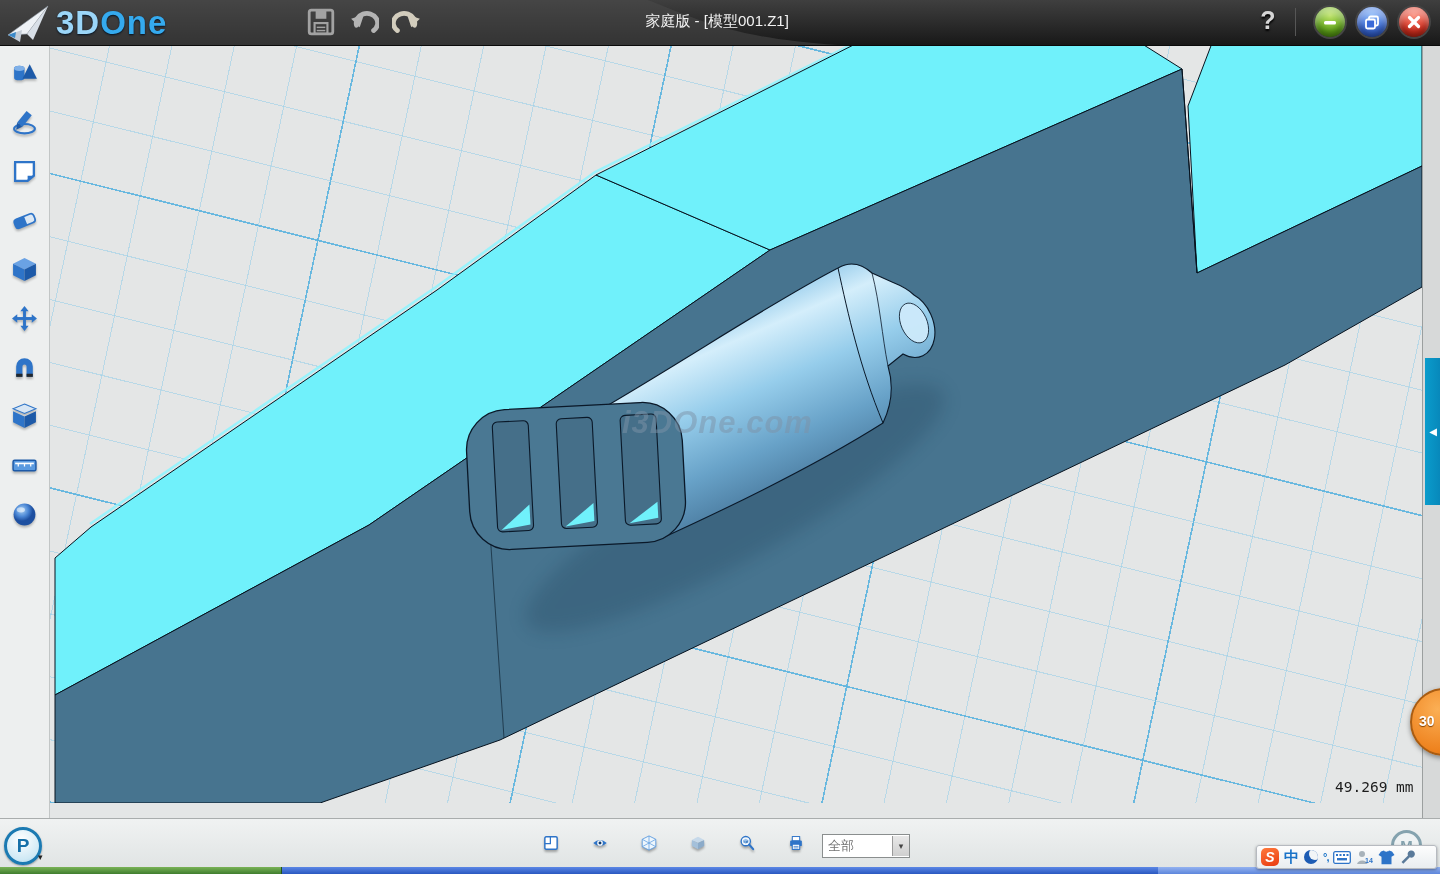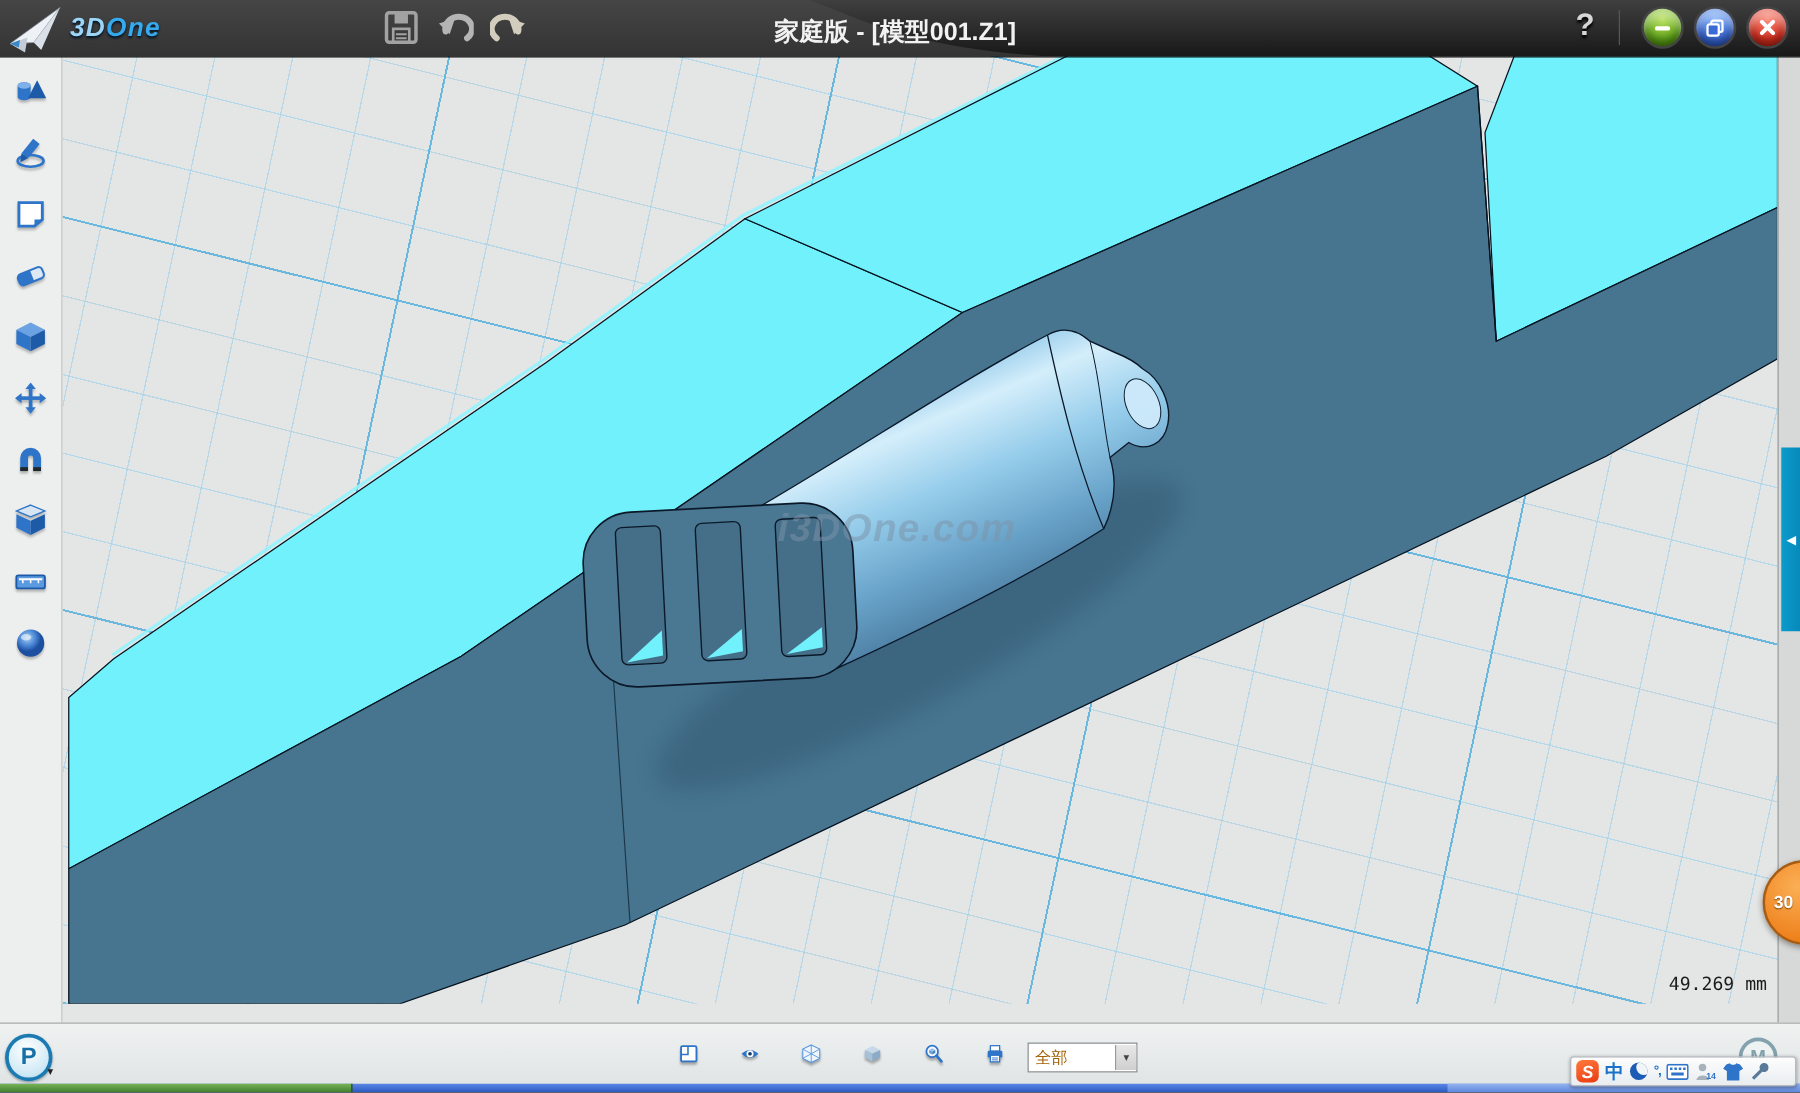--- a/index.html
+++ b/index.html
@@ -4,26 +4,26 @@
 <style>
   html,body{margin:0;padding:0;background:#000;}
   .screen{position:relative;width:1440px;height:874px;overflow:hidden;
     font-family:"Liberation Sans",sans-serif;background:#e4e6e6;}
   
   .titlebar{position:absolute;left:0;top:0;width:1440px;height:45px;
     background:linear-gradient(180deg,#3f3f3f 0%,#2a2a2a 55%,#181818 100%);
     border-bottom:1px solid #0a0a0a;z-index:40;}
   .titlebar .swoosh{position:absolute;left:0;top:0;height:45px;width:840px;}
   .logo{position:absolute;left:6px;top:3px;display:flex;align-items:center;gap:6px;}
-  .brand{font-size:21px;font-weight:bold;font-style:italic;letter-spacing:1px;
+  .brand{font-size:33px;font-weight:bold;letter-spacing:1px;
     color:#35aaee;text-shadow:0 1px 2px #012;}
   .brand b{color:#9bd6f8;}
   .tb-ico{position:absolute;top:7px;width:30px;height:30px;cursor:pointer;}
   .title-text{position:absolute;left:50%;top:12px;transform:translateX(-52%);
-    color:#f2f2f2;font-size:20px;white-space:nowrap;font-weight:bold;}
+    color:#f2f2f2;font-size:15px;white-space:nowrap;}
   .help{position:absolute;left:1254px;top:6px;width:28px;color:#d6d6d6;font-size:25px;
     font-weight:bold;text-align:center;text-shadow:0 2px 2px #000;cursor:pointer;}
   .vsep{position:absolute;left:1295px;top:8px;width:1px;height:28px;background:#565656;}
   .wbtn{position:absolute;top:7px;width:30px;height:30px;border-radius:50%;
     display:flex;align-items:center;justify-content:center;cursor:pointer;
     box-shadow:0 0 0 2px #454545, inset 0 7px 6px rgba(255,255,255,.40), inset 0 -5px 7px rgba(0,0,0,.38);}
   .wbtn.min{left:1315px;background:radial-gradient(circle at 50% 28%,#b9e060,#62a81a 62%,#3f7e08);}
   .wbtn.res{left:1357px;background:radial-gradient(circle at 50% 28%,#84b4f8,#3a6ad8 62%,#1e44b0);}
   .wbtn.cls{left:1399px;background:radial-gradient(circle at 50% 28%,#fa8a78,#d83020 62%,#a81808);}
   
@@ -54,21 +54,21 @@
     font-weight:bold;font-size:14px;cursor:pointer;}
   .badge66 span{position:absolute;left:7px;top:23px;text-shadow:0 1px 1px #7a3c00;}
   
   .bottombar{position:absolute;left:0;top:818px;width:1440px;height:49px;
     background:linear-gradient(180deg,#f0f2f2,#e0e4e4);border-top:1px solid #a9adad;z-index:30;}
   .bb-icons{position:absolute;left:537px;top:10px;display:flex;gap:21px;}
   .bb-btn{width:28px;height:28px;background:none;border:none;display:flex;align-items:center;
     justify-content:center;cursor:pointer;filter:drop-shadow(0 2px 1px rgba(0,0,0,.3));}
   .filter{position:absolute;left:822px;top:15px;width:86px;height:22px;background:#fff;
     border:1px solid #8a8e8e;display:flex;align-items:center;cursor:pointer;}
-  .filter .val{flex:1;font-size:13px;padding-left:5px;color:#a16207;}
+  .filter .val{flex:1;font-size:13px;padding-left:5px;color:#737373;}
   .filter .drop{width:16px;height:20px;background:linear-gradient(180deg,#e8e8e8,#cfcfcf);
     border-left:1px solid #9a9a9a;font-size:9px;color:#444;display:flex;align-items:center;justify-content:center;}
   .pbadge{position:absolute;left:4px;top:8px;width:32px;height:32px;border-radius:50%;
     border:3px solid #1b7ab2;background:radial-gradient(circle at 45% 30%,#ffffff,#cfe9f5 70%,#9fcfe6);
     color:#1670a8;font-weight:bold;font-size:19px;display:flex;align-items:center;justify-content:center;
     cursor:pointer;box-shadow:0 1px 2px rgba(0,0,0,.35);}
   .pbadge-arrow{position:absolute;left:38px;top:33px;font-size:9px;color:#222;cursor:pointer;}
   .mbadge{position:absolute;left:1391px;top:11px;width:25px;height:25px;border-radius:50%;
     border:3px solid #84a2ae;color:#84a2ae;font-weight:bold;font-size:15px;background:#eef2f3;
     display:flex;align-items:center;justify-content:center;cursor:pointer;}

